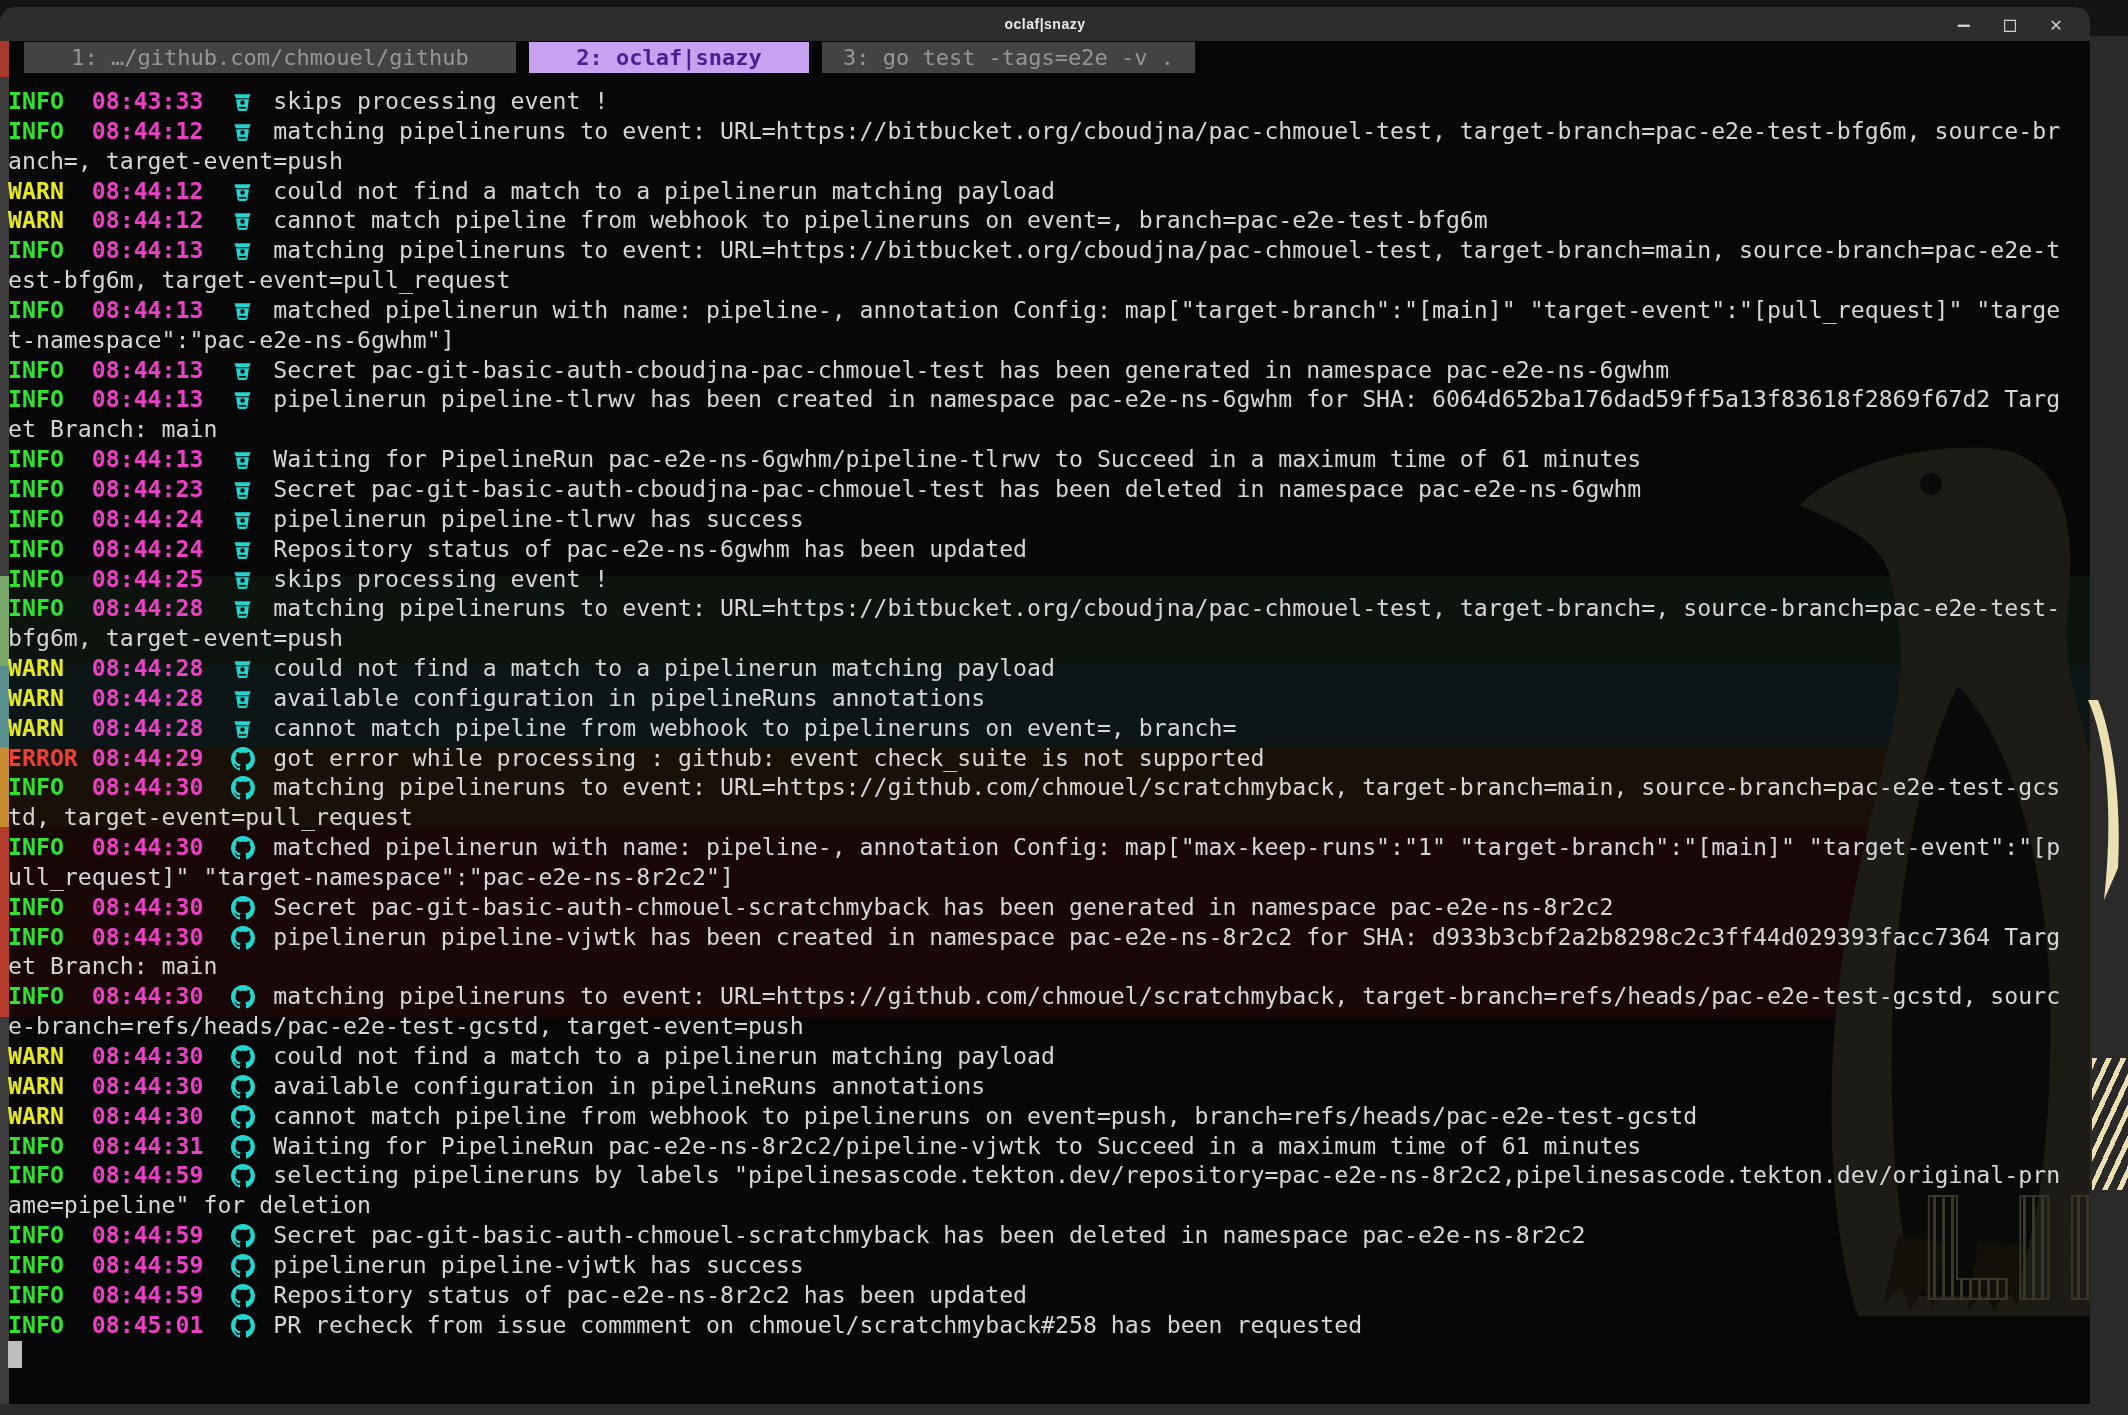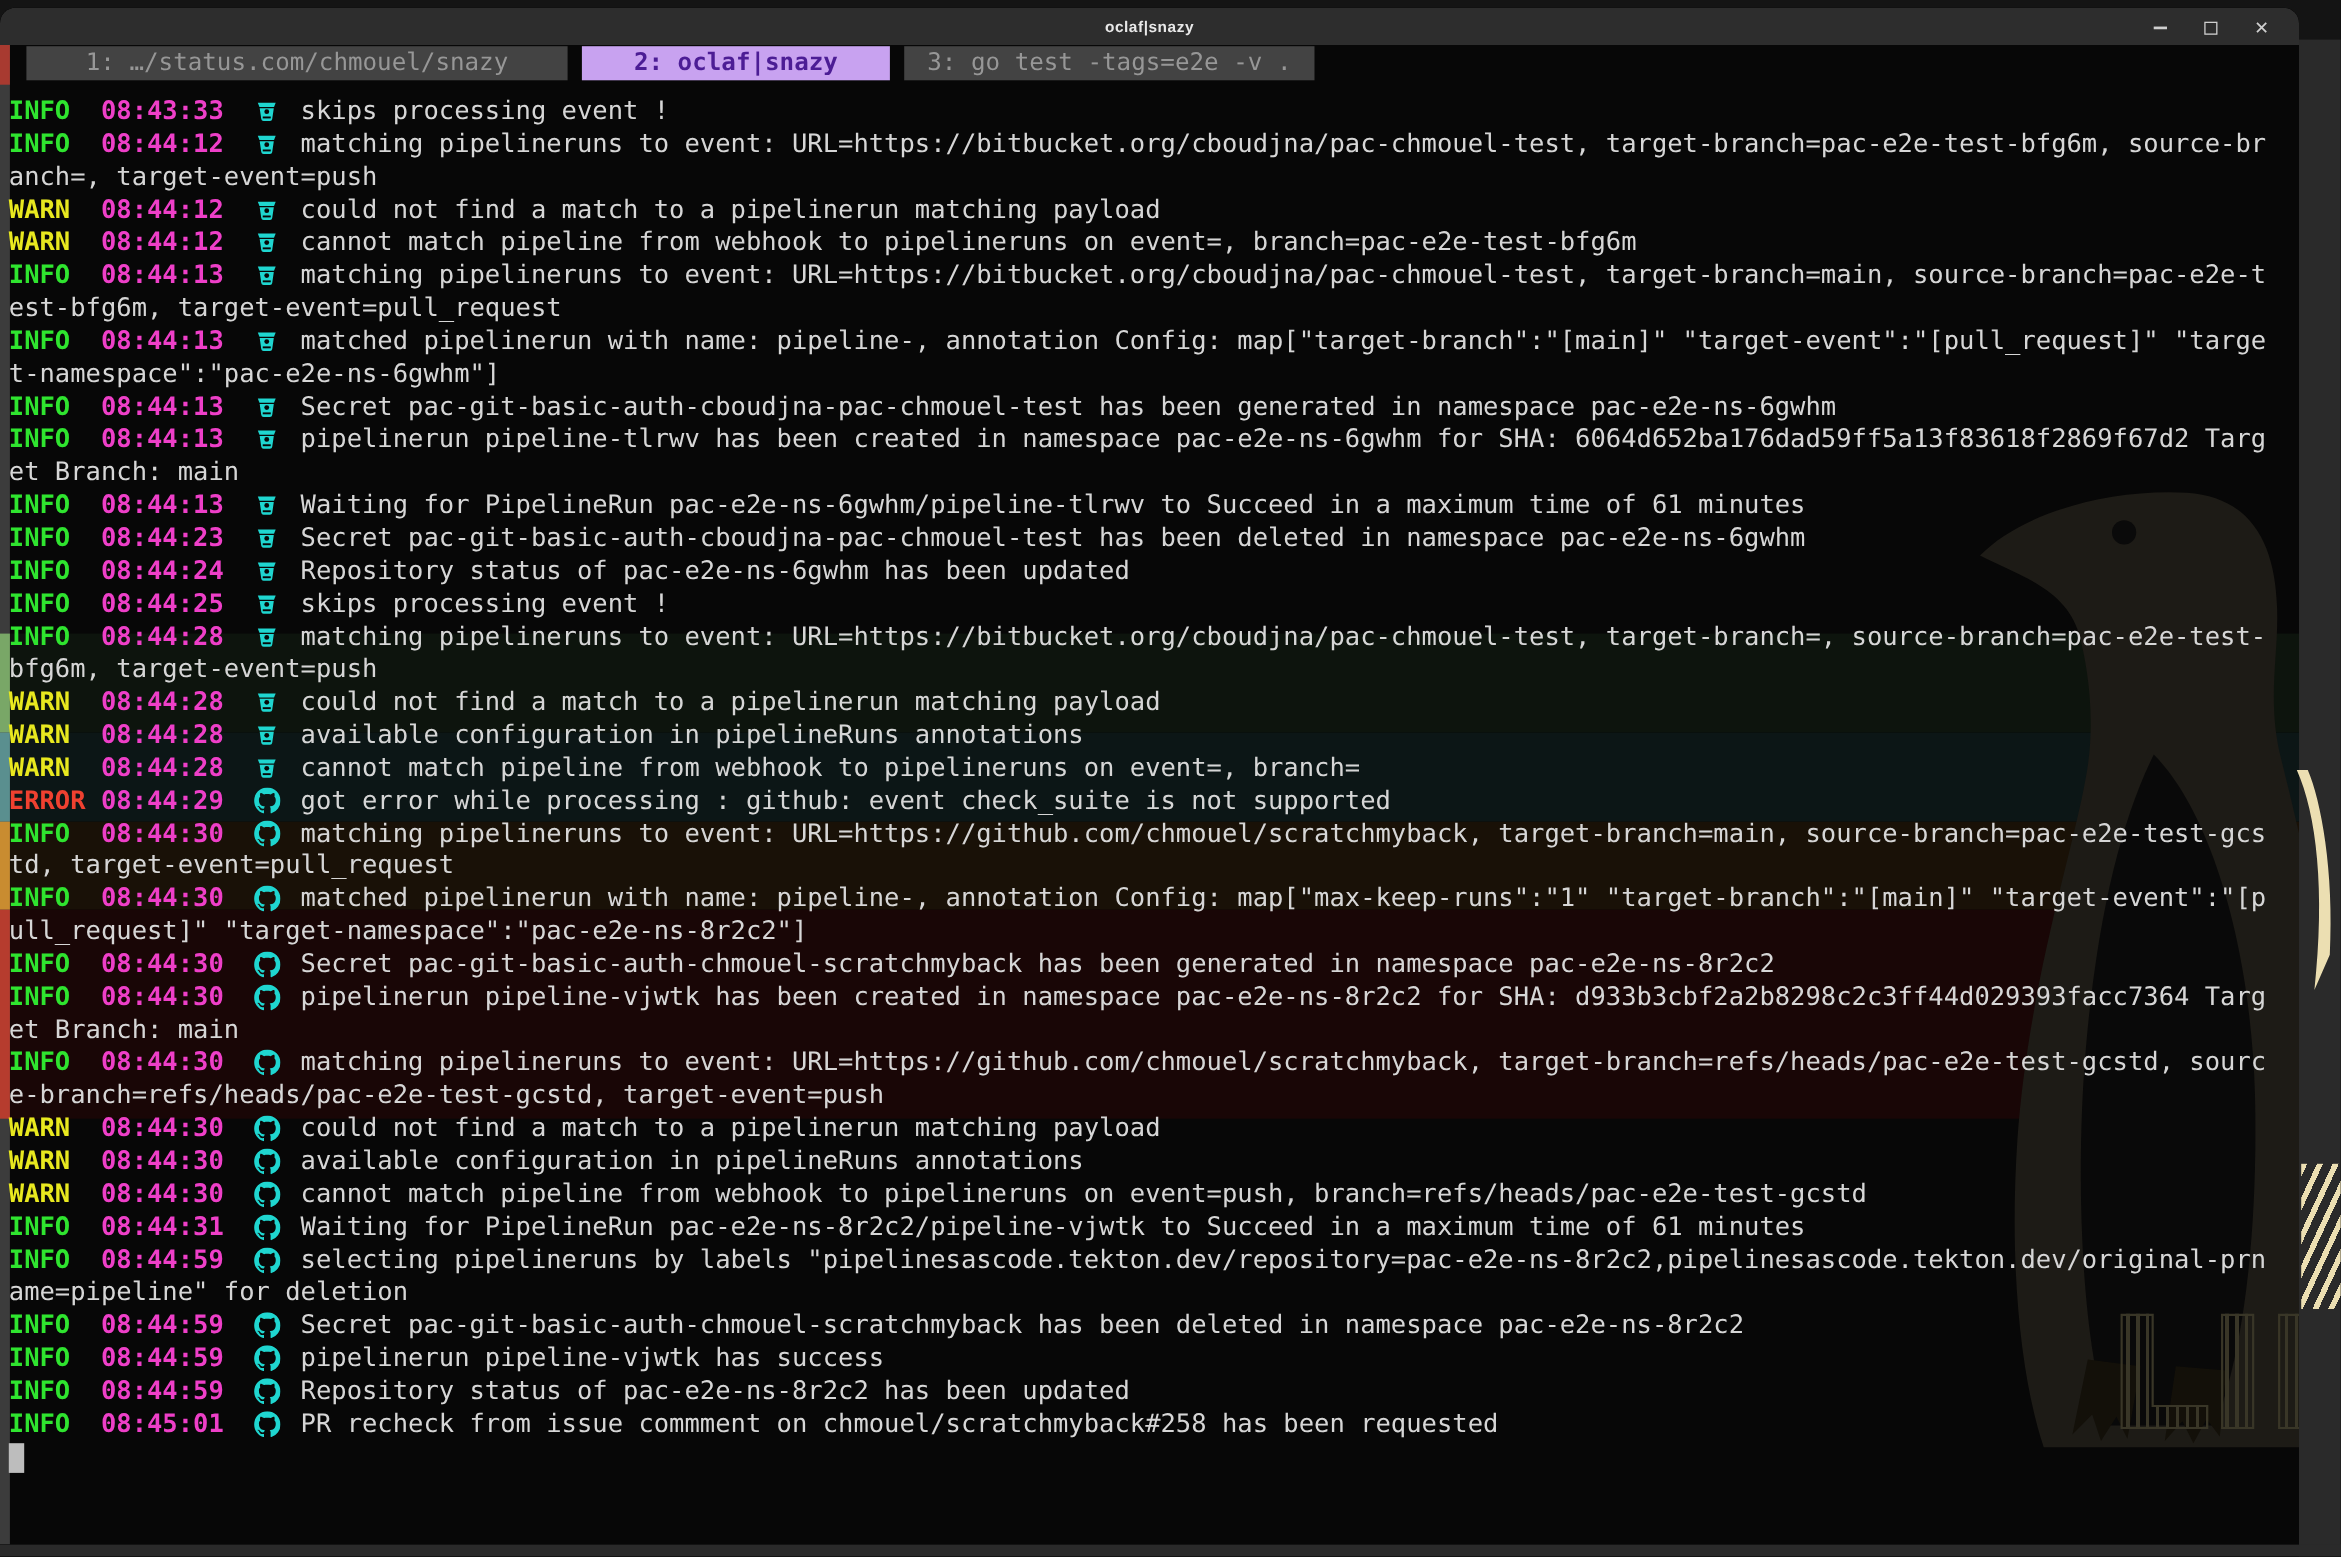--- a/index.html
+++ b/index.html
@@ -120,21 +120,21 @@
   <div id="titlebar">
     <span id="title-text">oclaf|snazy</span>
   </div>
   <div id="controls">
     <span>–</span>
     <span>□</span>
     <span>✕</span>
   </div>
 
   <div id="tabbar">
-      <div class="tab">1: …/status.com/chmouel/snazy</div>
+      <div class="tab">1: …/github.com/chmouel/github</div>
       <div class="tab active">2: oclaf|snazy</div>
       <div class="tab">3: go test -tags=e2e -v .</div>
     </div>
 
   <div id="log">
       <div class="entry"><span class="lvl info">INFO  </span><span class="time">08:43:33  </span><span class="provider-icon"><svg width="23" height="23" viewBox="0 0 24 24">
             <path d="M3.5 3.5h17l-1.6 4h-13.8z" fill="#1fd6d0"></path>
             <path d="M5.3 8.7h13.4l-1.5 10.3a2.2 2.2 0 0 1-2.2 1.9H9a2.2 2.2 0 0 1-2.2-1.9z" fill="#1fd6d0"></path>
             <circle cx="12" cy="12" r="2.3" fill="#070707"></circle>
             <rect x="8.2" y="16.6" width="7.6" height="1.8" fill="#070707"></rect>
@@ -186,20 +186,26 @@
             <path d="M5.3 8.7h13.4l-1.5 10.3a2.2 2.2 0 0 1-2.2 1.9H9a2.2 2.2 0 0 1-2.2-1.9z" fill="#1fd6d0"></path>
             <circle cx="12" cy="12" r="2.3" fill="#070707"></circle>
             <rect x="8.2" y="16.6" width="7.6" height="1.8" fill="#070707"></rect>
           </svg></span><span class="msg"> Waiting for PipelineRun pac-e2e-ns-6gwhm/pipeline-tlrwv to Succeed in a maximum time of 61 minutes</span></div>
       <div class="entry"><span class="lvl info">INFO  </span><span class="time">08:44:23  </span><span class="provider-icon"><svg width="23" height="23" viewBox="0 0 24 24">
             <path d="M3.5 3.5h17l-1.6 4h-13.8z" fill="#1fd6d0"></path>
             <path d="M5.3 8.7h13.4l-1.5 10.3a2.2 2.2 0 0 1-2.2 1.9H9a2.2 2.2 0 0 1-2.2-1.9z" fill="#1fd6d0"></path>
             <circle cx="12" cy="12" r="2.3" fill="#070707"></circle>
             <rect x="8.2" y="16.6" width="7.6" height="1.8" fill="#070707"></rect>
           </svg></span><span class="msg"> Secret pac-git-basic-auth-cboudjna-pac-chmouel-test has been deleted in namespace pac-e2e-ns-6gwhm</span></div>
+      <div class="entry"><span class="lvl info">INFO  </span><span class="time">08:44:24  </span><span class="provider-icon"><svg width="23" height="23" viewBox="0 0 24 24">
+            <path d="M3.5 3.5h17l-1.6 4h-13.8z" fill="#1fd6d0"></path>
+            <path d="M5.3 8.7h13.4l-1.5 10.3a2.2 2.2 0 0 1-2.2 1.9H9a2.2 2.2 0 0 1-2.2-1.9z" fill="#1fd6d0"></path>
+            <circle cx="12" cy="12" r="2.3" fill="#070707"></circle>
+            <rect x="8.2" y="16.6" width="7.6" height="1.8" fill="#070707"></rect>
+          </svg></span><span class="msg"> pipelinerun pipeline-tlrwv has success</span></div>
       <div class="entry"><span class="lvl info">INFO  </span><span class="time">08:44:24  </span><span class="provider-icon"><svg width="23" height="23" viewBox="0 0 24 24">
             <path d="M3.5 3.5h17l-1.6 4h-13.8z" fill="#1fd6d0"></path>
             <path d="M5.3 8.7h13.4l-1.5 10.3a2.2 2.2 0 0 1-2.2 1.9H9a2.2 2.2 0 0 1-2.2-1.9z" fill="#1fd6d0"></path>
             <circle cx="12" cy="12" r="2.3" fill="#070707"></circle>
             <rect x="8.2" y="16.6" width="7.6" height="1.8" fill="#070707"></rect>
           </svg></span><span class="msg"> Repository status of pac-e2e-ns-6gwhm has been updated</span></div>
       <div class="entry"><span class="lvl info">INFO  </span><span class="time">08:44:25  </span><span class="provider-icon"><svg width="23" height="23" viewBox="0 0 24 24">
             <path d="M3.5 3.5h17l-1.6 4h-13.8z" fill="#1fd6d0"></path>
             <path d="M5.3 8.7h13.4l-1.5 10.3a2.2 2.2 0 0 1-2.2 1.9H9a2.2 2.2 0 0 1-2.2-1.9z" fill="#1fd6d0"></path>
             <circle cx="12" cy="12" r="2.3" fill="#070707"></circle>

